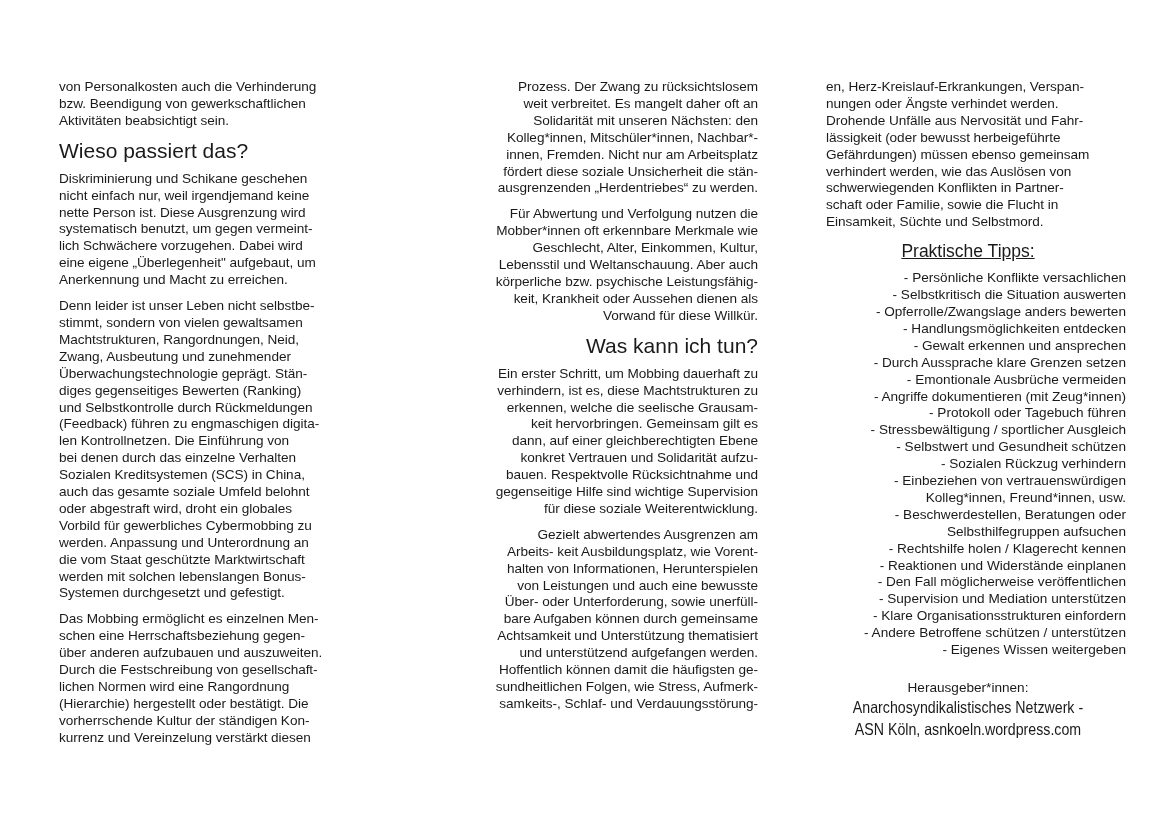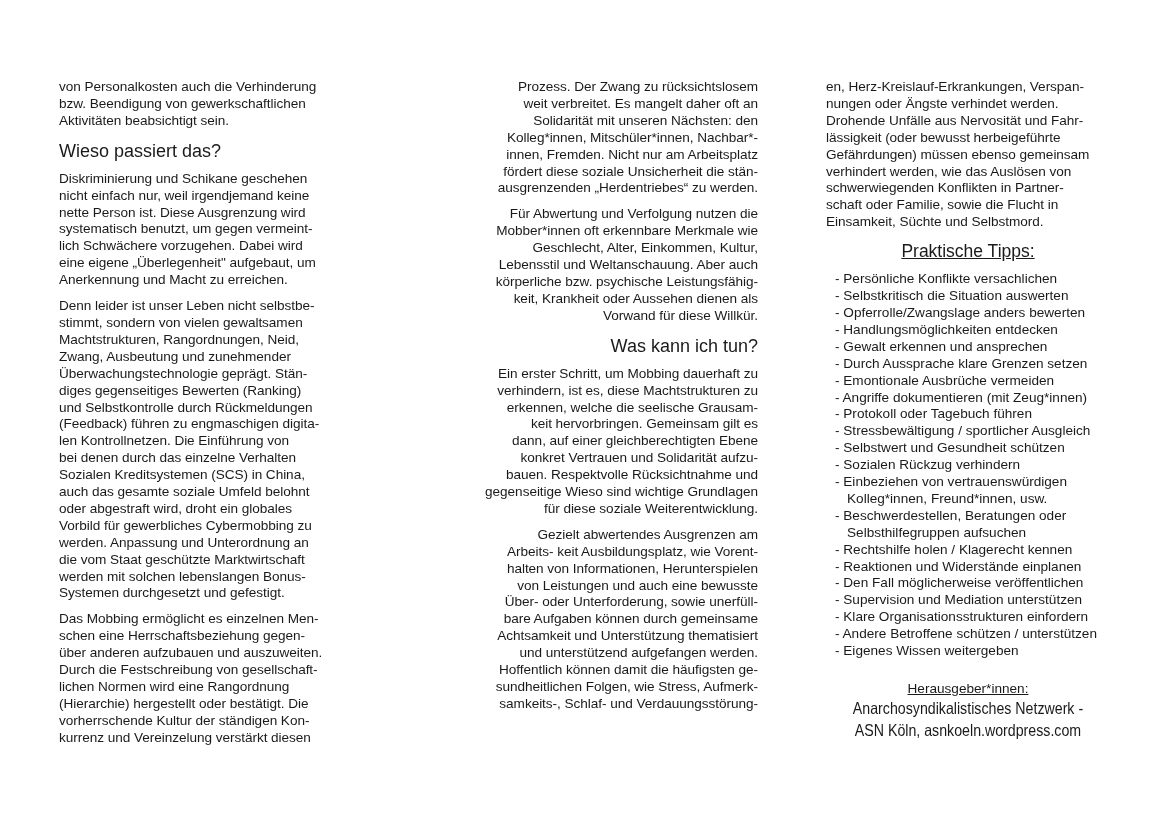--- a/index.html
+++ b/index.html
@@ -28,59 +28,59 @@
       margin: 0 0 9px 0;
     }
     .line {
       display: block;
       font-size: 13.6px;
       line-height: 16.9px;
       white-space: nowrap;
       letter-spacing: -0.05px;
     }
     .heading {
-      font-size: 18px;
+      font-size: 21px;
       line-height: 24px;
       margin: 2px 0 8px 0;
       font-weight: normal;
       white-space: nowrap;
     }
     .tips-heading {
       font-size: 17.5px;
       line-height: 22px;
       text-decoration: underline;
       text-align: center;
       margin: 9px 0 8px 0;
       width: 284px;
       font-weight: normal;
     }
     .tips-list {
       list-style: none;
-      margin: 9px;
+      margin: 0;
       padding: 0;
+      text-align: right;
     }
     .tips-list li {
       display: block;
       font-size: 13.6px;
       line-height: 16.9px;
       white-space: nowrap;
     }
     .tips-list li .cont {
       display: block;
       padding-left: 12px;
     }
     .publisher {
       text-align: center;
       width: 284px;
       margin-top: 20px;
     }
     .publisher-label {
       font-size: 13.6px;
       line-height: 17px;
-      text-decoration: underline;
       display: block;
     }
     .publisher-line {
       display: block;
       font-size: 16.5px;
       line-height: 22px;
       transform: scaleX(0.86);
       transform-origin: center;
       white-space: nowrap;
     }
@@ -156,21 +156,21 @@
     </p>
     <h2 class="heading">Was kann ich tun?</h2>
     <p class="para">
       <span class="line">Ein erster Schritt, um Mobbing dauerhaft zu</span>
       <span class="line">verhindern, ist es, diese Machtstrukturen zu</span>
       <span class="line">erkennen, welche die seelische Grausam-</span>
       <span class="line">keit hervorbringen. Gemeinsam gilt es</span>
       <span class="line">dann, auf einer gleichberechtigten Ebene</span>
       <span class="line">konkret Vertrauen und Solidarität aufzu-</span>
       <span class="line">bauen. Respektvolle Rücksichtnahme und</span>
-      <span class="line">gegenseitige Wieso sind wichtige Grundlagen</span>
+      <span class="line">gegenseitige Hilfe sind wichtige Supervision</span>
       <span class="line">für diese soziale Weiterentwicklung.</span>
     </p>
     <p class="para">
       <span class="line">Gezielt abwertendes Ausgrenzen am</span>
       <span class="line">Arbeits- keit Ausbildungsplatz, wie Vorent-</span>
       <span class="line">halten von Informationen, Herunterspielen</span>
       <span class="line">von Leistungen und auch eine bewusste</span>
       <span class="line">Über- oder Unterforderung, sowie unerfüll-</span>
       <span class="line">bare Aufgaben können durch gemeinsame</span>
       <span class="line">Achtsamkeit und Unterstützung thematisiert</span>

